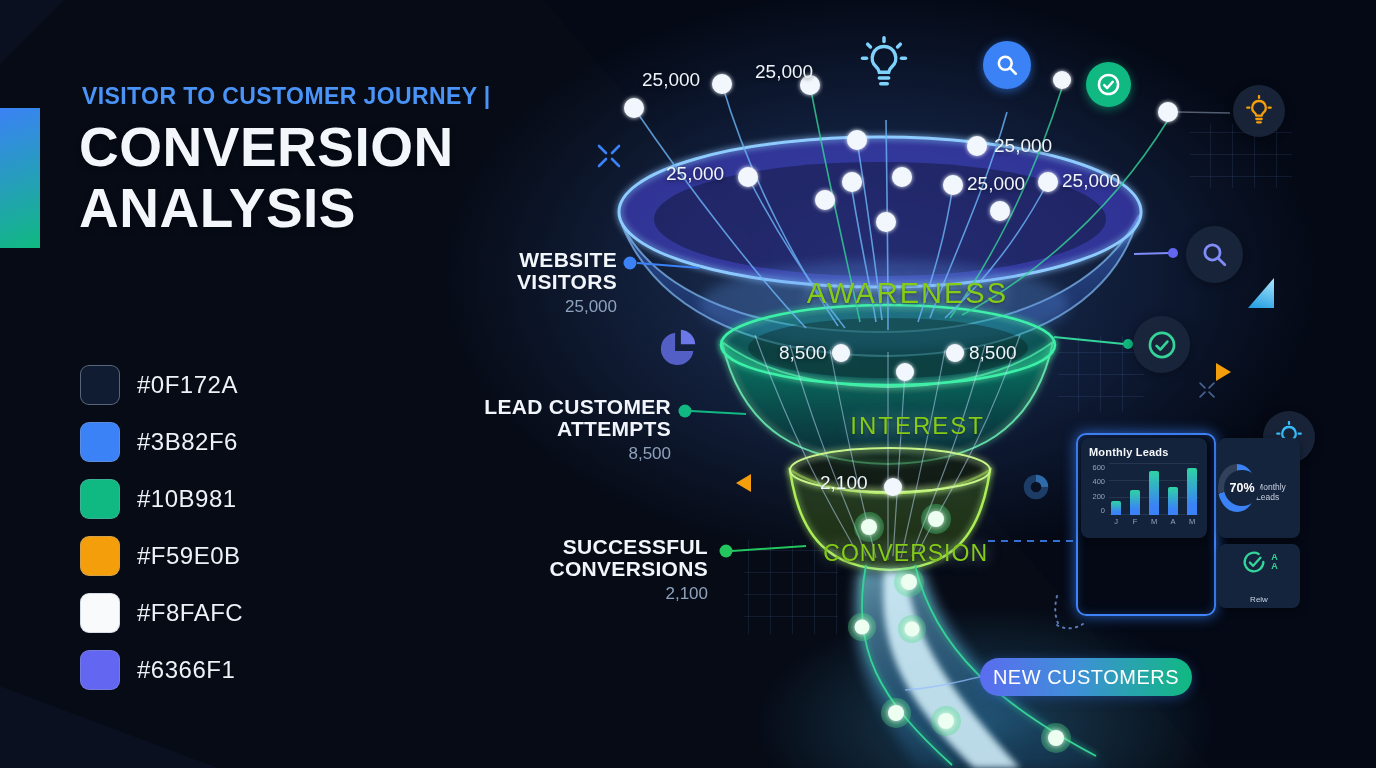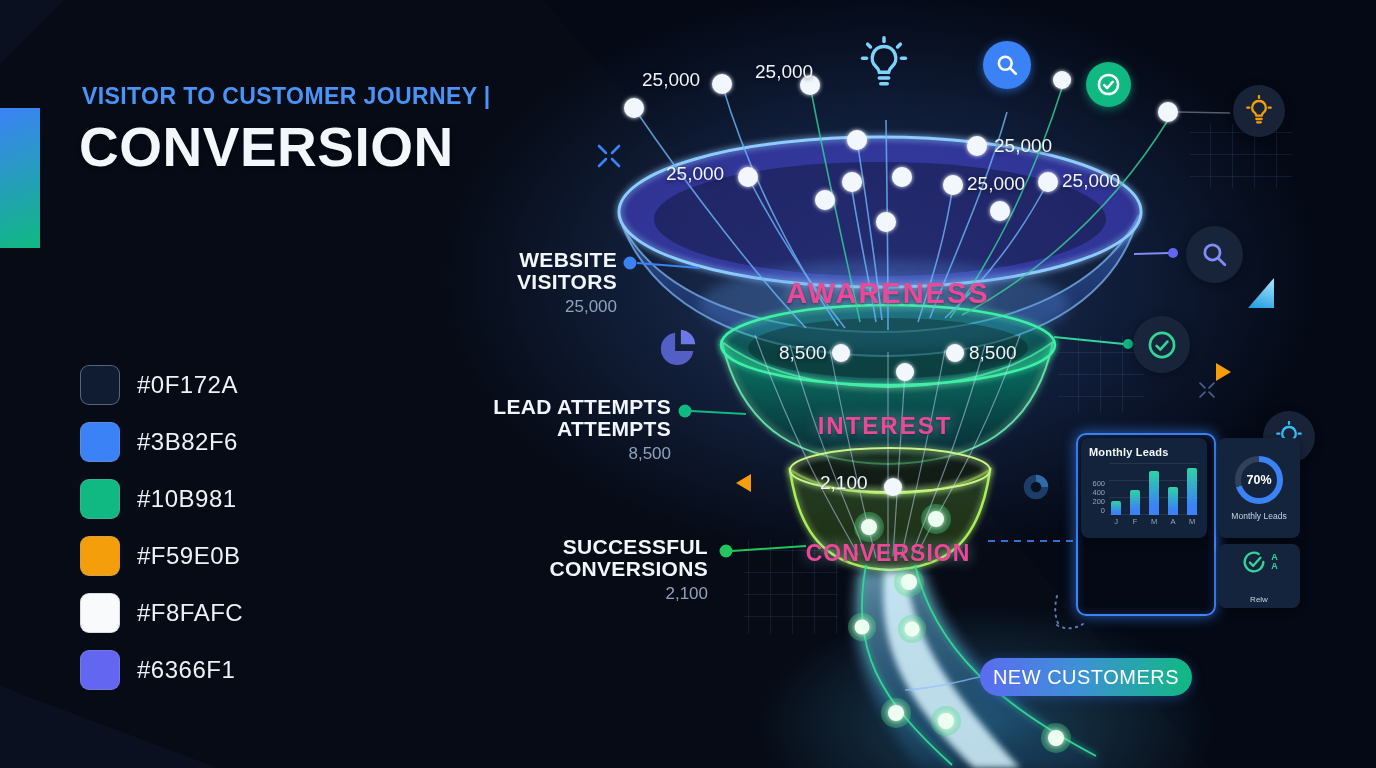--- a/index.html
+++ b/index.html
@@ -27,44 +27,44 @@
   .swatch{width:38px;height:38px;border-radius:9px;border:1.5px solid rgba(148,163,184,.35);}
   .swatch.outline{background:#101c31;border:1.5px solid rgba(148,163,184,.55);}
   .hex-label{margin-left:17px;font-size:24px;color:#eef2f7;font-weight:500;letter-spacing:.5px;}
 
   
   .callout{text-align:right;color:#f2f6fb;}
   .callout .l{font-size:21px;font-weight:700;line-height:22px;letter-spacing:.3px;}
   .callout .v{font-size:17px;color:#8fa2bd;margin-top:4px;font-weight:500;}
 
   
-  .stage{color:#ec4899;font-weight:700;text-align:center;
+  .stage{color:#84cc16;font-weight:400;text-align:right;
     text-shadow:0 0 14px rgba(190,230,255,.55),0 1px 3px rgba(0,0,0,.5);}
   .float-val{font-size:19px;color:#eef4fb;font-weight:500;
     text-shadow:0 1px 4px rgba(0,0,0,.6);}
 
   
   .badge{left:980px;top:658px;width:212px;height:38px;border-radius:19px;
     background:linear-gradient(90deg,#5b6cf0 0%,#3f8fd8 45%,#10B981 100%);
     display:flex;align-items:center;justify-content:center;
     font-size:20px;font-weight:400;color:#fff;letter-spacing:.5px;
     box-shadow:0 2px 12px rgba(40,90,180,.5);}
 
   
   .panel-border{left:1076px;top:433px;width:136px;height:179px;border:2px solid #3f83f8;
     border-radius:10px;box-shadow:0 0 14px rgba(59,130,246,.75), inset 0 0 8px rgba(59,130,246,.25);}
   .card{background:#14233c;border-radius:8px;box-shadow:0 2px 8px rgba(0,0,0,.4);}
   .card-a{left:1081px;top:438px;width:126px;height:100px;padding:8px 8px 4px;box-sizing:border-box;}
   .card-b{left:1081px;top:544px;width:126px;height:64px;padding:7px 8px 4px;box-sizing:border-box;}
-  .card-c{left:1218px;top:438px;width:82px;height:100px;display:flex;flex-direction:column;
+  .card-c{left:1218px;top:438px;width:82px;height:100px;display:flex;flex-direction:row;
     align-items:center;justify-content:center;background:#15243d;}
   .card-d{left:1218px;top:544px;width:82px;height:64px;display:flex;flex-direction:column;
     align-items:center;justify-content:center;background:#15243d;}
   .card-title{font-size:11px;font-weight:700;color:#f4f7fb;letter-spacing:.2px;}
-  .chart-wrap{display:flex;margin-top:5px;align-items:flex-end;}
+  .chart-wrap{display:flex;margin-top:5px;}
   .tick-col{display:flex;flex-direction:column;justify-content:space-between;
     align-items:flex-end;width:20px;font-size:7.5px;color:#93a5bf;padding-right:4px;}
   .bars-area{flex:1;display:flex;align-items:flex-end;gap:9px;height:52px;padding:0 2px;
     background:repeating-linear-gradient(to top, rgba(148,163,184,.14) 0 1px, transparent 1px 17px);}
   .bar-col{display:flex;flex-direction:column;align-items:center;width:10px;}
   .bar{width:10px;border-radius:2px 2px 0 0;background:linear-gradient(to top,#3B82F6 20%,#2ed3a3 100%);}
   .xlab-row{display:flex;gap:9px;padding:2px 2px 0 22px;}
   .xlab{width:10px;text-align:center;font-size:7.5px;color:#93a5bf;}
   .tick-col.small{font-size:6.5px;width:18px;height:32px;}
   .donut{position:relative;width:48px;height:48px;border-radius:50%;}
@@ -274,20 +274,21 @@
     <g fill="#0a101f">
       <polygon points="0,768 218,768 0,686"></polygon>
       <polygon points="0,0 64,0 0,64"></polygon>
     </g>
   </svg>
 
   <div class="abs side-bar"></div>
   <div class="abs subtitle">VISITOR TO CUSTOMER JOURNEY |</div>
   <div class="abs main-title">
     <span>CONVERSION</span>
+    <span>ANALYSIS</span>
   </div>
 
   <div class="abs palette">
     <div class="palette-row">
       <div class="swatch outline"></div>
       <div class="hex-label">#0F172A</div>
     </div>
     <div class="palette-row">
       <div class="swatch" style="background: rgb(59, 130, 246);"></div>
       <div class="hex-label">#3B82F6</div>
@@ -309,21 +310,21 @@
       <div class="hex-label">#6366F1</div>
     </div>
   </div>
 
   <div class="abs callout" style="right:759px;top:249px;">
     <div class="l">WEBSITE</div>
     <div class="l">VISITORS</div>
     <div class="v">25,000</div>
   </div>
   <div class="abs callout" style="right:705px;top:396px;">
-    <div class="l">LEAD ATTEMPTS</div>
+    <div class="l">LEAD CUSTOMER</div>
     <div class="l">ATTEMPTS</div>
     <div class="v">8,500</div>
   </div>
   <div class="abs callout" style="right:668px;top:536px;">
     <div class="l">SUCCESSFUL</div>
     <div class="l">CONVERSIONS</div>
     <div class="v">2,100</div>
   </div>
 
   <div class="abs stage" style="left:768px;top:277px;width:240px;font-size:29px;letter-spacing:2px;">AWARENESS</div>

